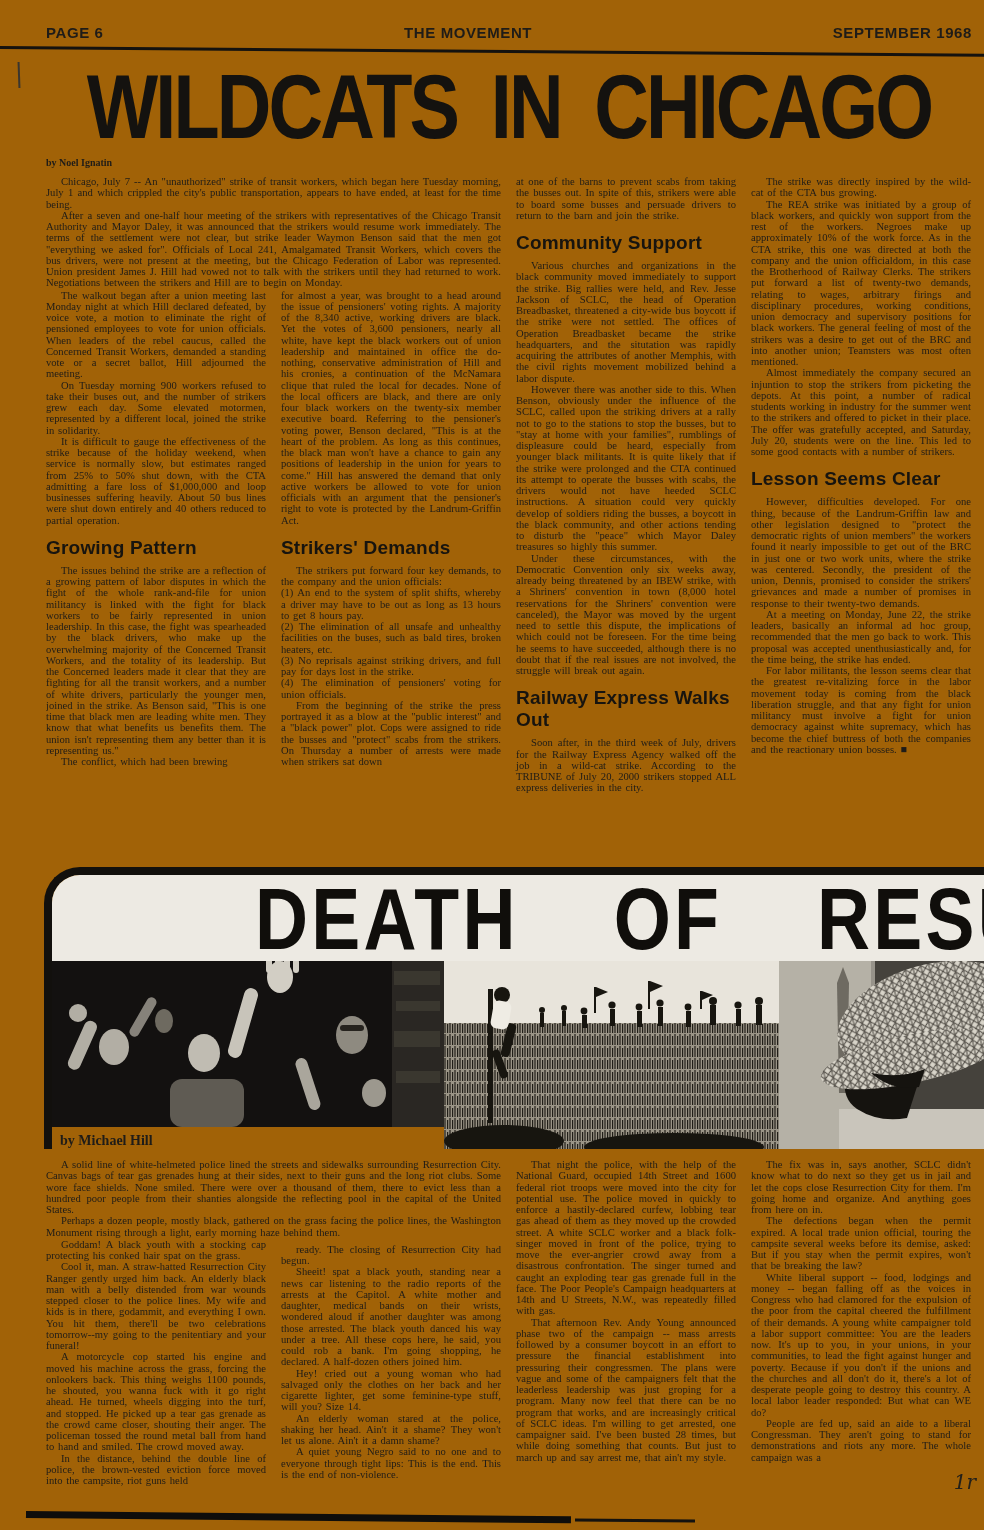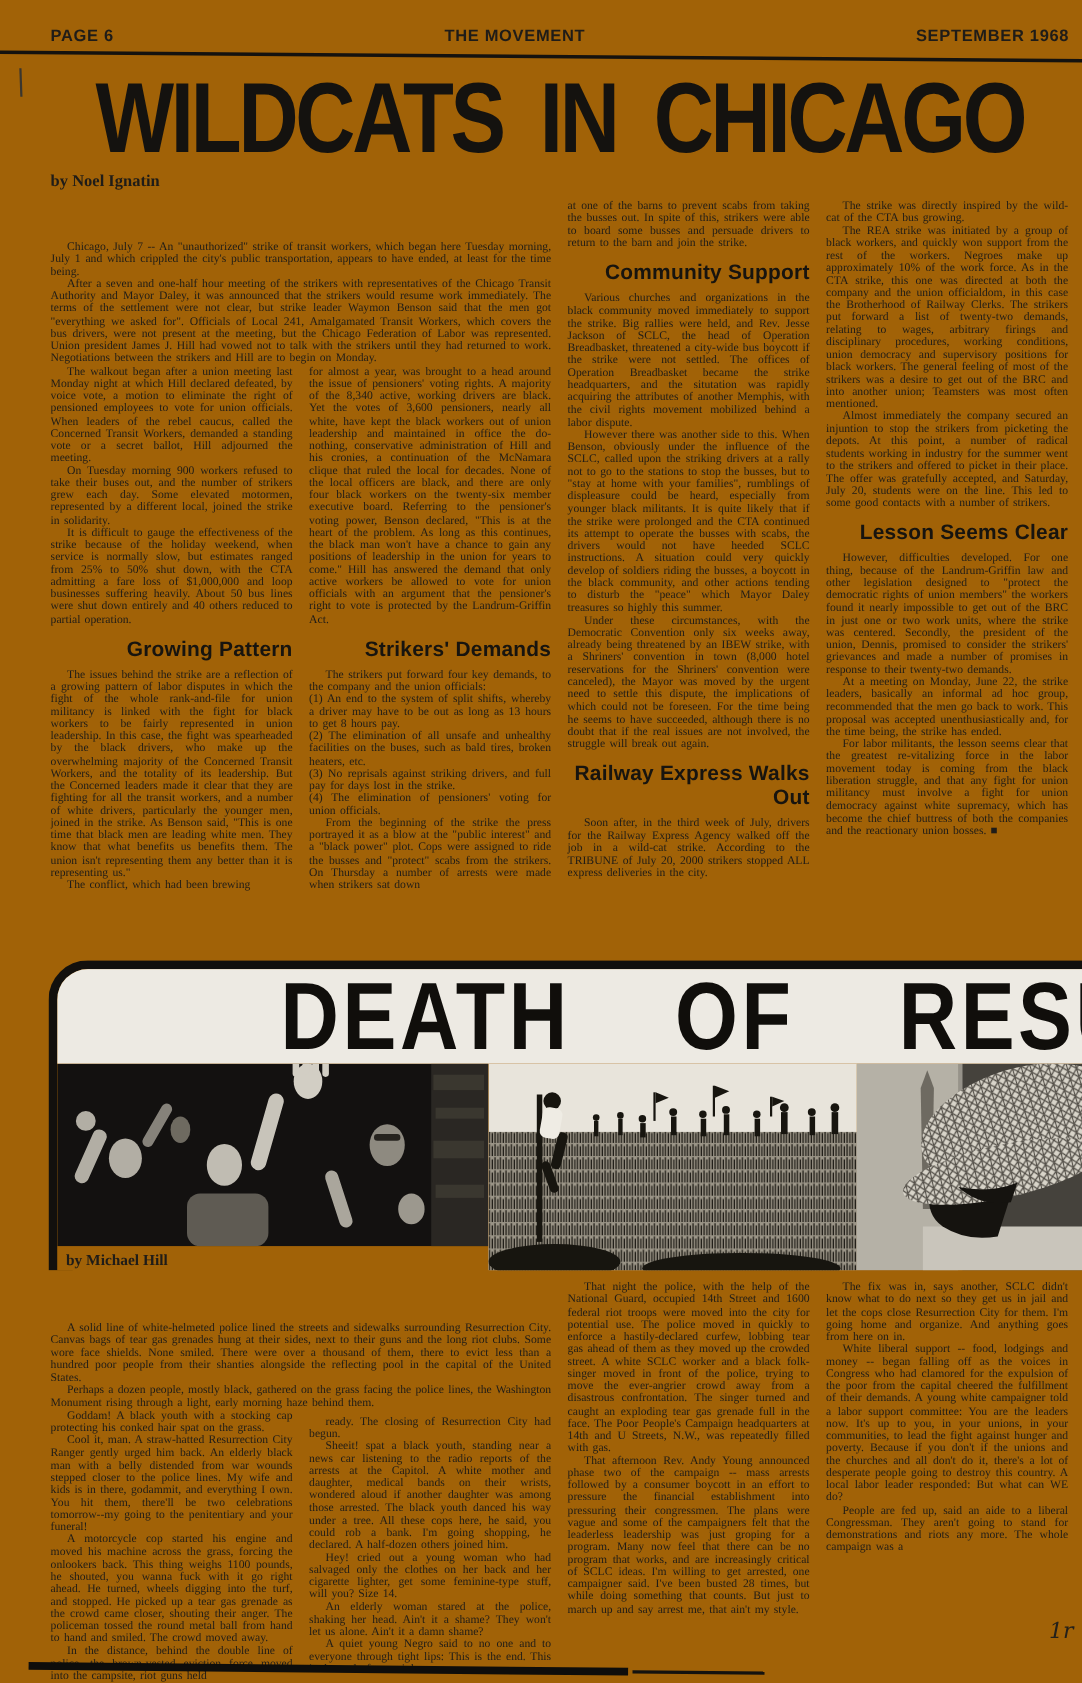--- a/index.html
+++ b/index.html
@@ -8,32 +8,32 @@
   
   .masthead{display:flex;justify-content:space-between;align-items:baseline;
     font-family:"Liberation Sans",sans-serif;font-weight:bold;font-size:15px;letter-spacing:.6px;}
   .masthead-rule{position:absolute;left:0;top:46px;width:100%;height:3px;background:#14120f;
     transform:rotate(0.45deg);transform-origin:left center;}
   .ink-tick{position:absolute;left:18px;top:62px;width:2px;height:26px;background:#3a362f;transform:rotate(-2deg);}
   
   .headline1{font-family:"Liberation Sans",sans-serif;font-weight:bold;font-size:78px;line-height:86px;
     text-align:center;margin:16px 0 0;letter-spacing:-3px;word-spacing:16px;
     transform:scale(.97,1.16);transform-origin:center top;color:#14120f;}
-  .byline1{font-family:"Liberation Serif",serif;font-weight:bold;font-size:15px;margin:14px 0 8px;}
+  .byline1{font-family:"Liberation Serif",serif;font-weight:bold;font-size:10px;margin:14px 0 8px;}
   
   .bodytext{font-family:"Liberation Serif",serif;font-size:10.6px;line-height:11.25px;text-align:justify;}
   .p{margin:0;word-spacing:1.2px;}
   .ind > p{text-indent:15px;}
   .noind > p{text-indent:0;}
   .art1{display:flex;gap:15px;height:686px;overflow:hidden;margin-top:2px;}
   .col{flex:0 0 220px;width:220px;}
-  .colpair{flex:0 0 455px;width:455px;margin-top:37px;}
+  .colpair{flex:0 0 455px;width:455px;}
   .cols2{display:flex;gap:15px;margin-top:1px;}
   h3.subhead{font-family:"Liberation Sans",sans-serif;font-weight:bold;font-size:19px;line-height:22px;
-    margin:11px 0 6px;text-align:right;letter-spacing:.2px;color:#17140f;}
+    margin:11px 0 6px;text-align:left;letter-spacing:.2px;color:#17140f;}
   
   .banner{margin-left:28px;margin-top:5px;border-top:8px solid #12100d;border-left:8px solid #12100d;
     border-radius:36px 0 0 0;width:calc(100% - 28px);overflow:hidden;}
   .banner-head{height:86px;display:flex;align-items:center;overflow:hidden;background:#edeae3;}
   .banner-head .bigword{font-family:"Liberation Sans",sans-serif;font-weight:bold;font-size:68px;
     letter-spacing:3px;word-spacing:66px;white-space:nowrap;padding-left:188px;color:#100e0b;
     transform:scale(1.08,1.28);transform-origin:left center;}
   .photos{display:flex;align-items:flex-start;}
   .photos svg{display:block;}
   .photo-cell{width:392px;flex:0 0 392px;}
@@ -264,20 +264,21 @@
             <p class="p">A quiet young Negro said to no one and to everyone through tight lips: This is the end. This is the end of non-violence.</p>
           </div>
       </div>
     </div>
     <div class="col ind">
         <p class="p">That night the police, with the help of the National Guard, occupied 14th Street and 1600 federal riot troops were moved into the city for potential use. The police moved in quickly to enforce a hastily-declared curfew, lobbing tear gas ahead of them as they moved up the crowded street. A white SCLC worker and a black folk-singer moved in front of the police, trying to move the ever-angrier crowd away from a disastrous confrontation. The singer turned and caught an exploding tear gas grenade full in the face. The Poor People's Campaign headquarters at 14th and U Streets, N.W., was repeatedly filled with gas.</p>
         <p class="p">That afternoon Rev. Andy Young announced phase two of the campaign -- mass arrests followed by a consumer boycott in an effort to pressure the financial establishment into pressuring their congressmen. The plans were vague and some of the campaigners felt that the leaderless leadership was just groping for a program. Many now feel that there can be no program that works, and are increasingly critical of SCLC ideas. I'm willing to get arrested, one campaigner said. I've been busted 28 times, but while doing something that counts. But just to march up and say arrest me, that ain't my style.</p>
       </div>
     <div class="col ind">
         <p class="p">The fix was in, says another, SCLC didn't know what to do next so they get us in jail and let the cops close Resurrection City for them. I'm going home and organize. And anything goes from here on in.</p>
+        <p class="p">The defections began when the permit expired. A local trade union official, touring the campsite several weeks before its demise, asked: But if you stay when the permit expires, won't that be breaking the law?</p>
         <p class="p">White liberal support -- food, lodgings and money -- began falling off as the voices in Congress who had clamored for the expulsion of the poor from the capital cheered the fulfillment of their demands. A young white campaigner told a labor support committee: You are the leaders now. It's up to you, in your unions, in your communities, to lead the fight against hunger and poverty. Because if you don't if the unions and the churches and all don't do it, there's a lot of desperate people going to destroy this country. A local labor leader responded: But what can WE do?</p>
         <p class="p">People are fed up, said an aide to a liberal Congressman. They aren't going to stand for demonstrations and riots any more. The whole campaign was a</p>
       </div>
   </section>
 
   <div class="bottom-line"></div>
   <div class="bottom-line2"></div>
   <div class="mark-1r">1r</div>
 </div>
 

